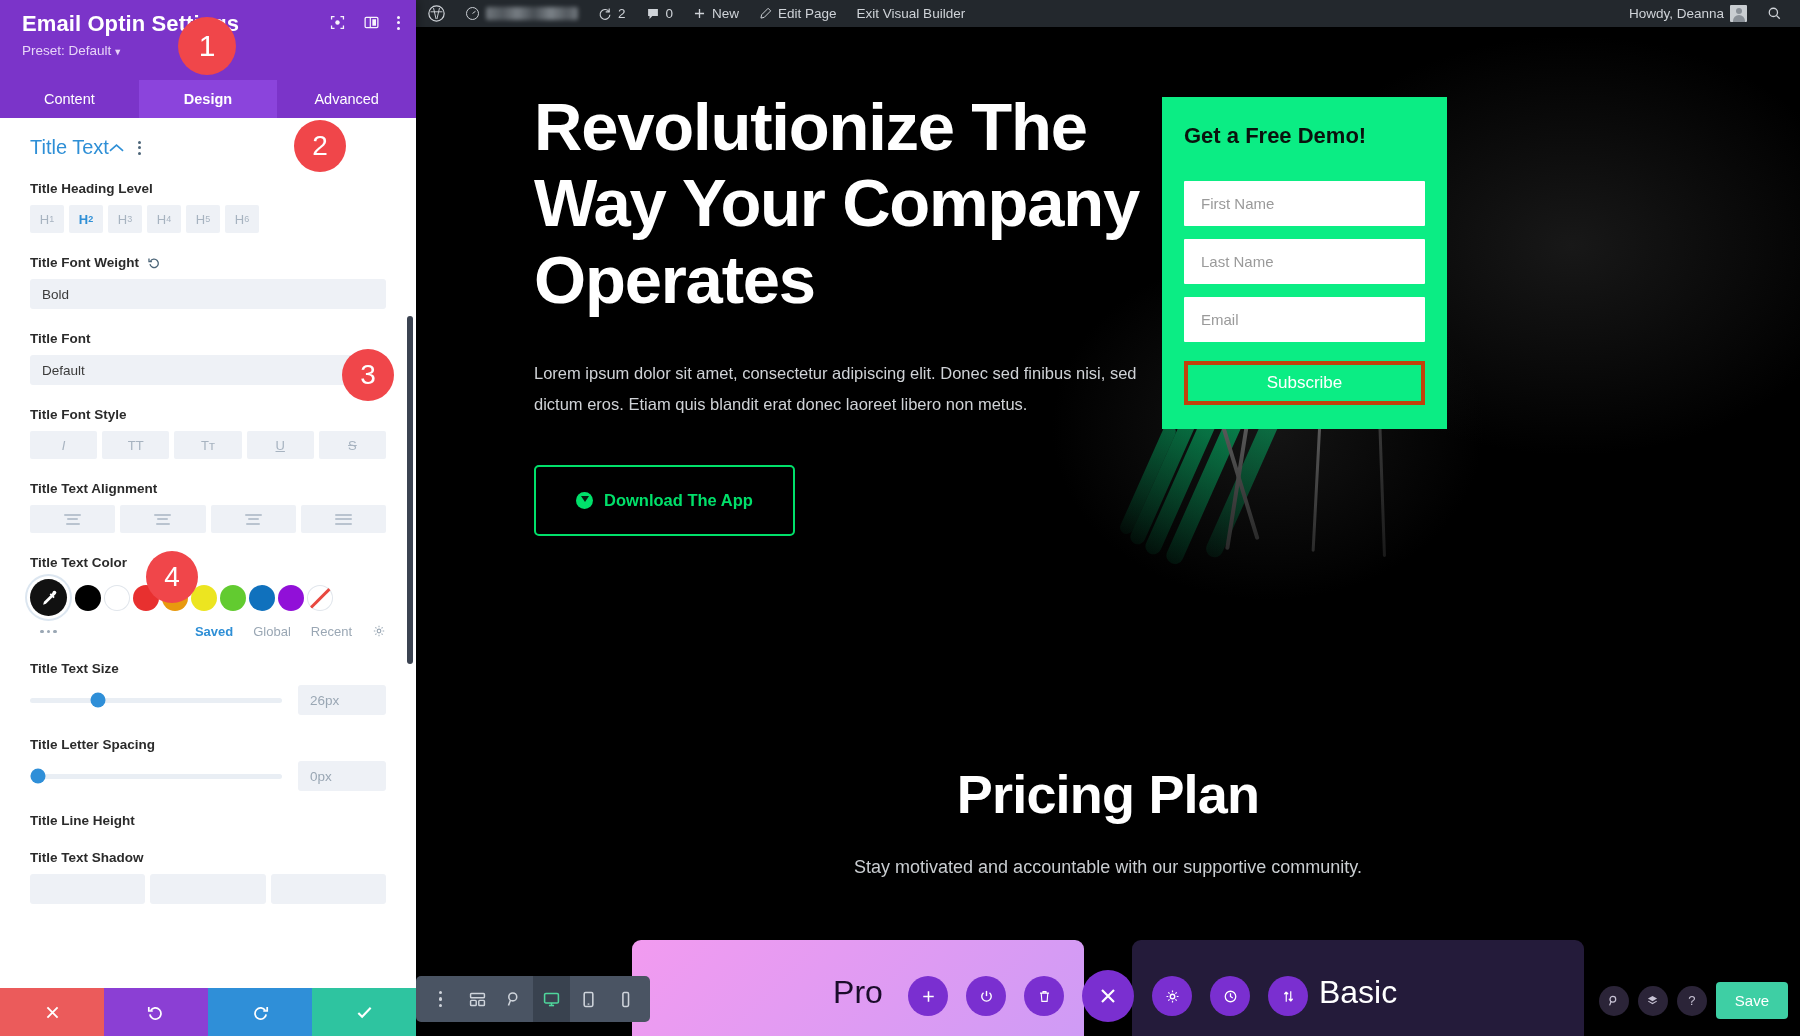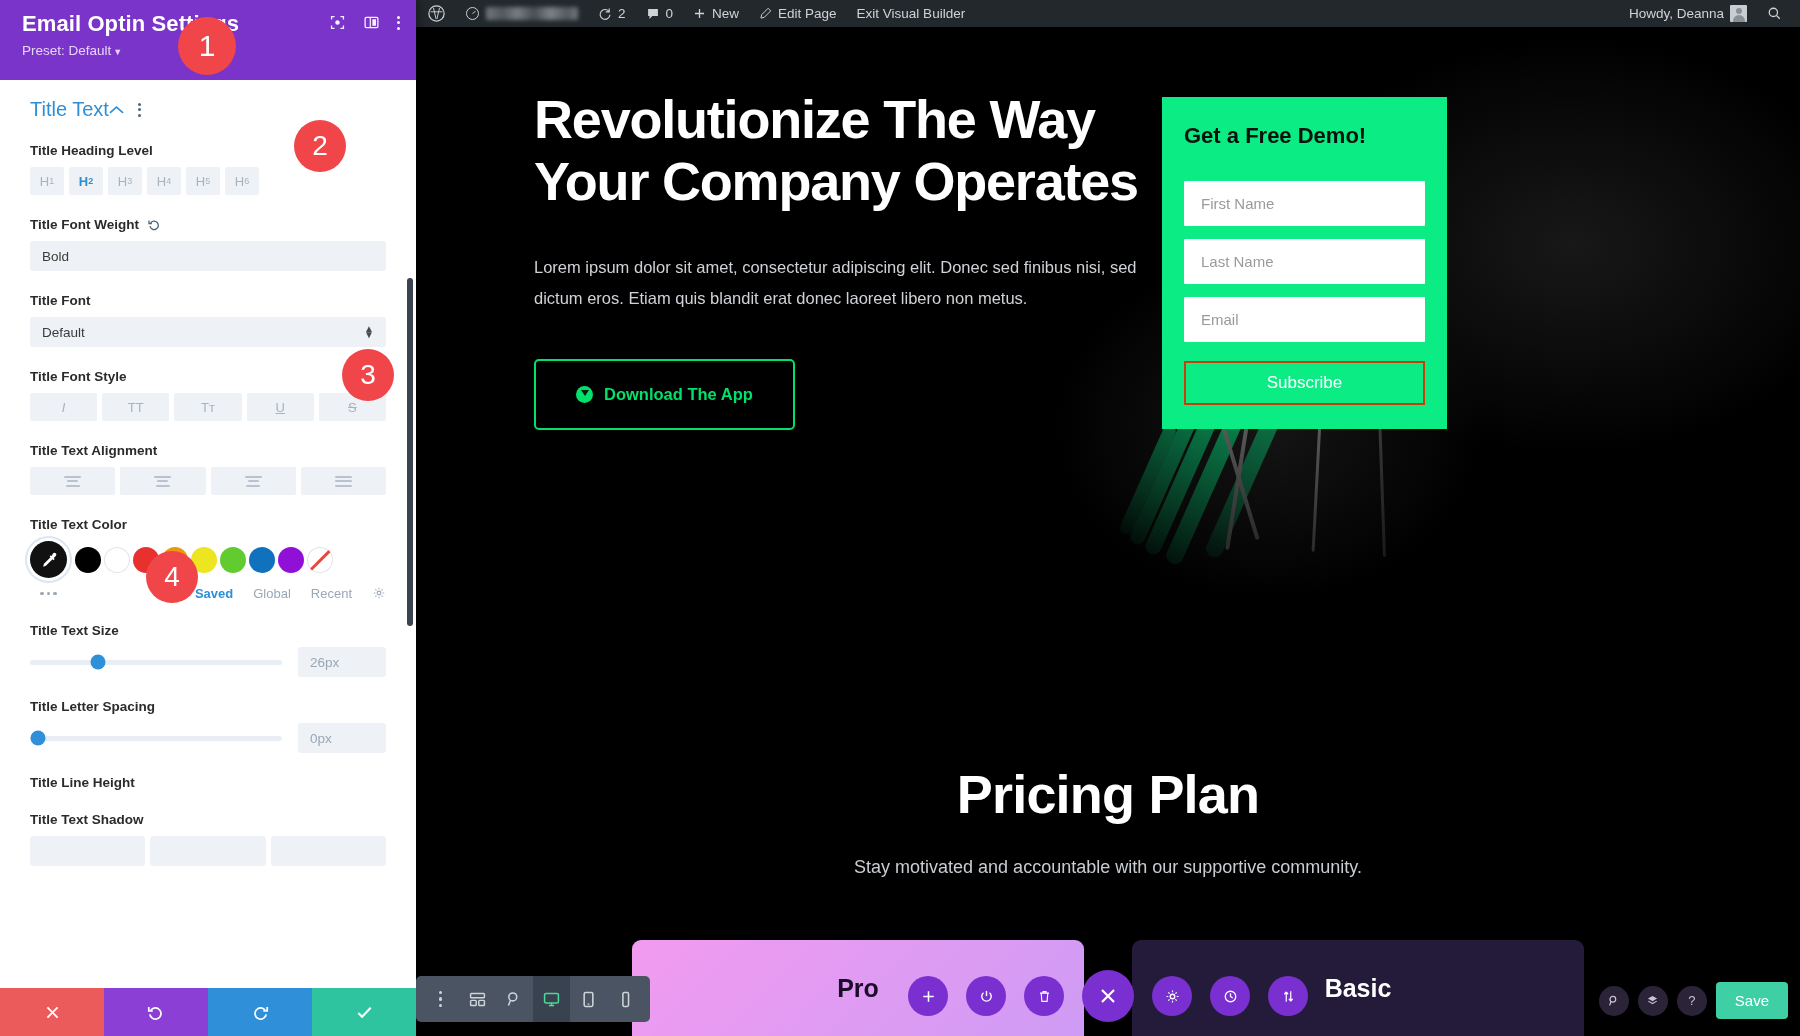--- a/index.html
+++ b/index.html
@@ -181,21 +181,21 @@
   .streak {
     position: absolute; background: linear-gradient(180deg, rgba(0,214,120,.85), rgba(0,150,90,.12));
     border-radius: 10px; transform-origin: top left;
   }
   .wire {
     position: absolute; background: linear-gradient(180deg,#6e6e6e,#2a2a2a);
     border-radius: 4px; transform-origin: top center;
   }
   .hero-inner { position: relative; padding: 62px 0 0 118px; max-width: 760px; z-index: 3; }
   .hero-h1 {
-    color: #fff; font-size: 54px; line-height: 1.14; font-weight: bold;
+    color: #fff; font-size: 67px; line-height: 1.14; font-weight: bold;
     letter-spacing: -1.2px; max-width: 690px;
   }
   .hero-p {
     color: #cfd2d6; font-size: 16.5px; line-height: 1.85;
     margin-top: 40px; max-width: 640px;
   }
   .hero-cta {
     margin-top: 46px; display: inline-flex; align-items: center; gap: 11px;
     border: 2px solid #00e06a; border-radius: 5px;
     padding: 24px 40px; color: #00e06a; font-size: 16.5px; font-weight: bold;
@@ -215,33 +215,33 @@
   }
   .optin-title { color: #0a120d; font-size: 22px; font-weight: bold; margin-bottom: 32px; }
   .optin-input {
     width: 100%; height: 45px; background: #fff; border: 0;
     padding: 0 17px; font-size: 15px; color: #6b6b6b;
     font-family: "Liberation Sans", sans-serif; margin-bottom: 13px; border-radius: 1px;
   }
   .optin-input::placeholder { color: #9a9a9a; }
   .optin-sub {
     width: 100%; height: 44px; background: transparent;
-    border: 2px solid #c2410c; color: #fff; font-size: 17px;
+    border: 4px solid #c2410c; color: #fff; font-size: 17px;
     font-family: "Liberation Sans", sans-serif; cursor: pointer; margin-top: 6px;
   }
 
   
   .pricing { text-align: center; padding-top: 8px; }
   .pricing-h2 { color: #fff; font-size: 54px; font-weight: bold; letter-spacing: -.8px; }
   .pricing-sub { color: #c9cdd1; font-size: 18px; margin-top: 32px; }
   .cards { display: flex; gap: 48px; justify-content: center; margin-top: 62px; }
   .card { width: 452px; height: 200px; border-radius: 9px 9px 0 0; padding: 34px 0 0 0; }
   .card.pro { background: linear-gradient(135deg,#f29bf0,#c89bf6); }
   .card.basic { background: #241b3a; }
-  .card-name { font-size: 25px; font-weight: bold; }
+  .card-name { font-size: 32px; font-weight: normal; }
   .card.pro .card-name { color: #1a0c2a; }
   .card.basic .card-name { color: #fff; }
 
   
   #divi-bar {
     position: absolute; left: 416px; right: 0; bottom: 0; height: 66px;
     z-index: 50; pointer-events: none;
   }
   .divi-left-group {
     position: absolute; left: 0px; top: 6px;
@@ -523,20 +523,25 @@
             <span class="kebab">
                 <i style="background:#fff"></i>
                 <i style="background:#fff"></i>
                 <i style="background:#fff"></i>
               </span>
           </span>
         </div>
       </div>
     </div>
 
+    <div class="panel-tabs">
+      <div class="tab">Content</div>
+      <div class="tab active">Design</div>
+      <div class="tab">Advanced</div>
+    </div>
 
     <div class="panel-body">
       <div class="panel-scroll">
 
         <div class="section-head">
           <div class="section-title">Title Text</div>
           <div class="section-actions">
             <span class="chev">
               <svg width="15" height="10" viewBox="0 0 16 10">
                   <path d="M1 8l7-6 7 6" stroke="#2e8fd6" stroke-width="1.8" fill="none"></path>

